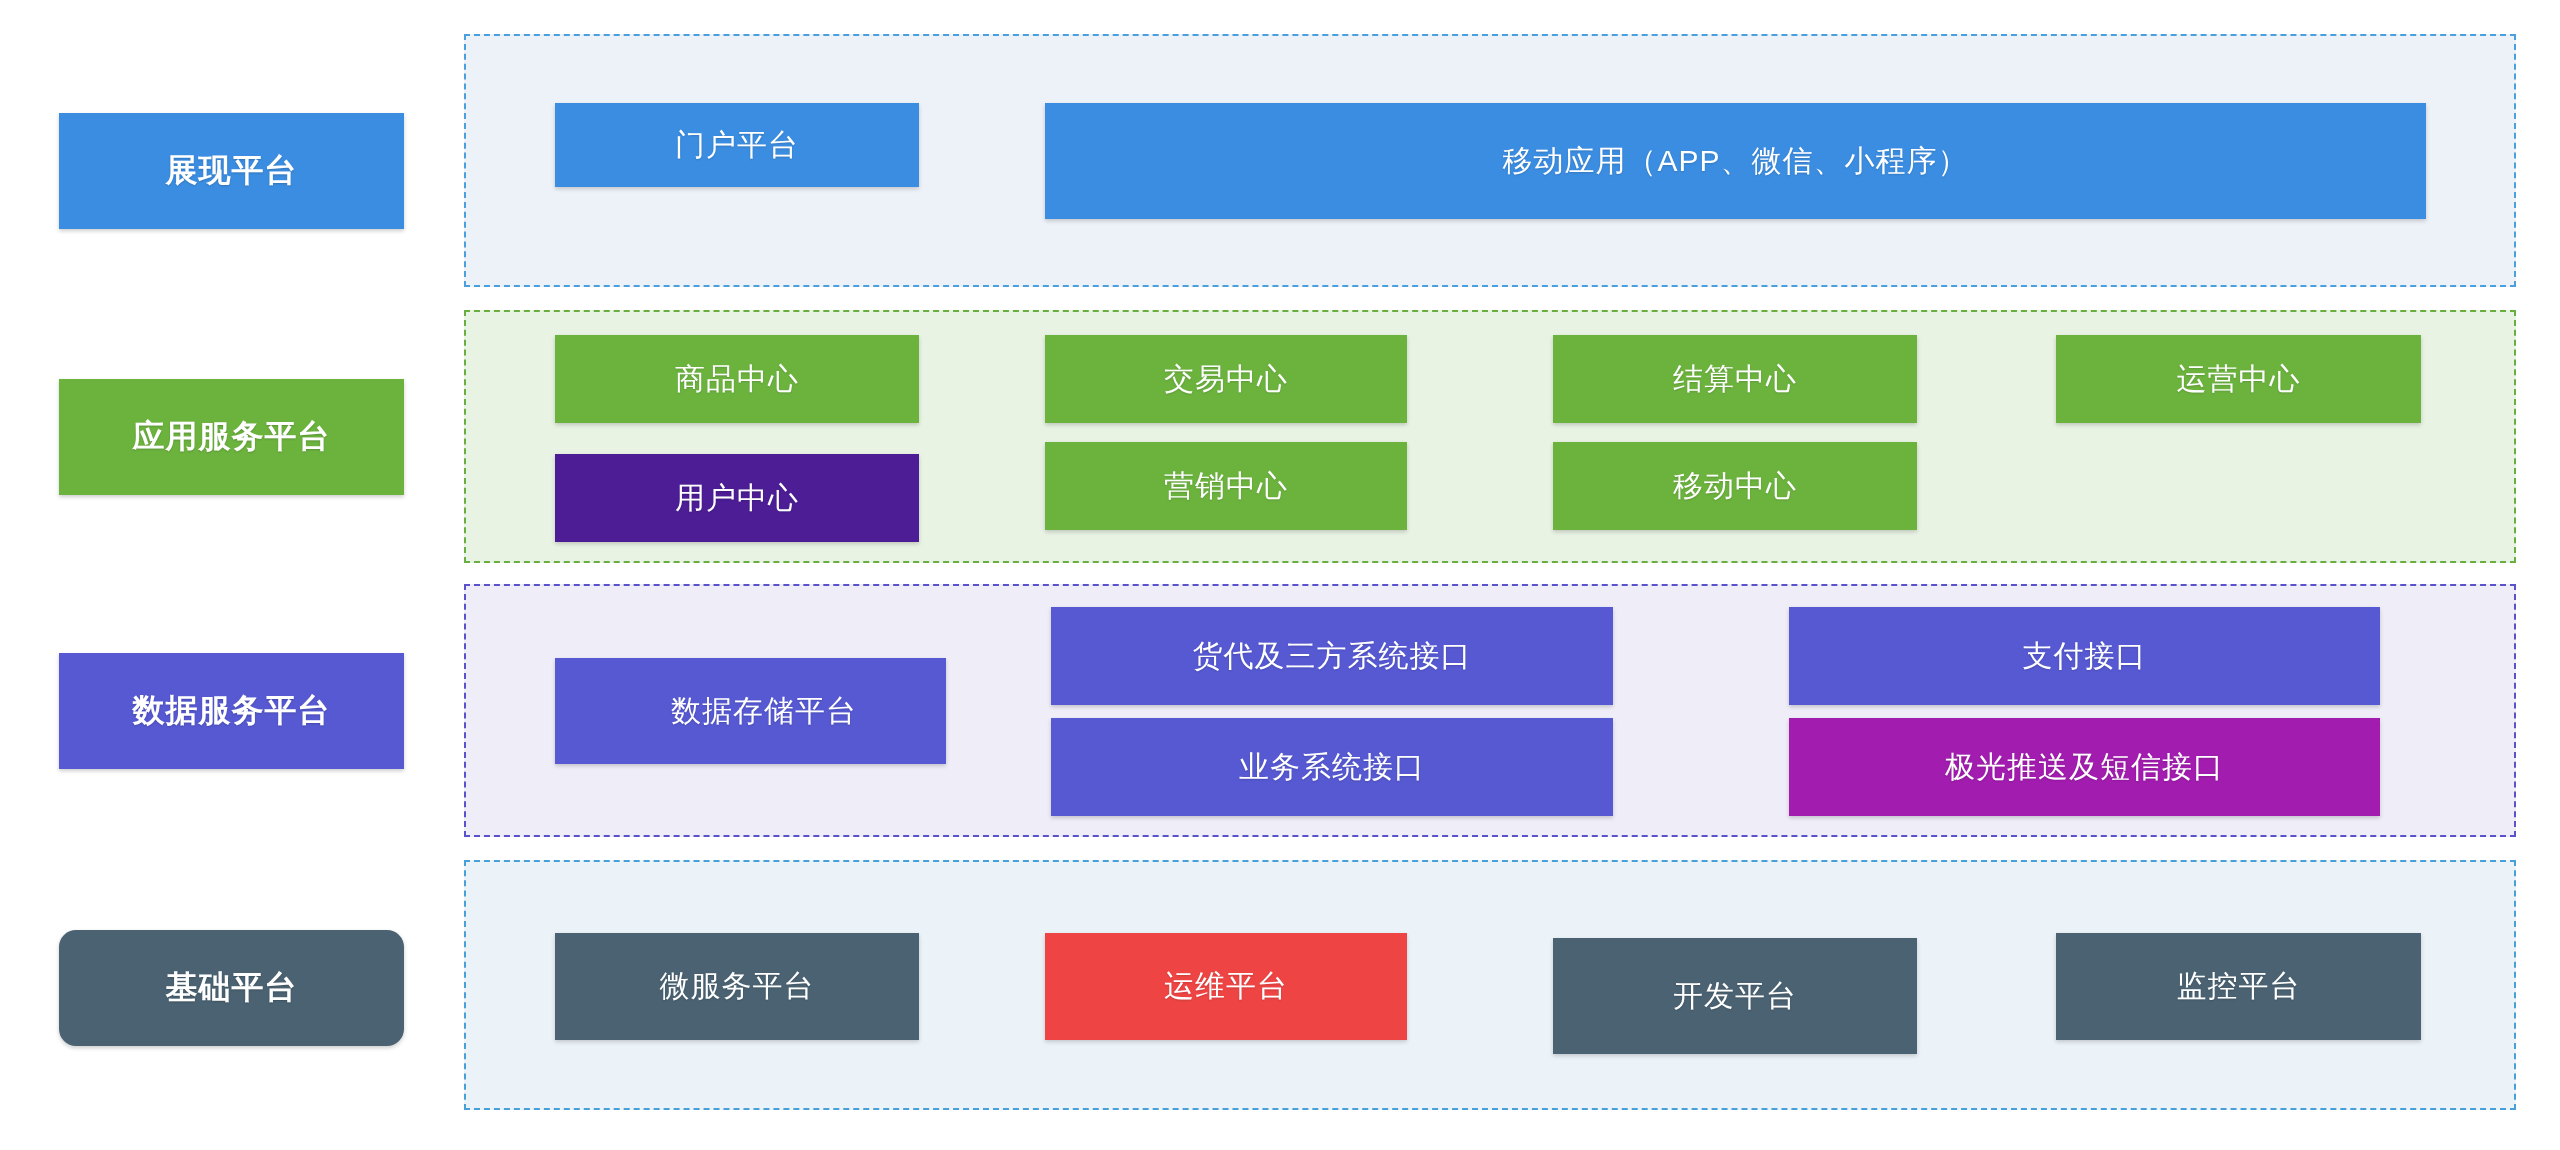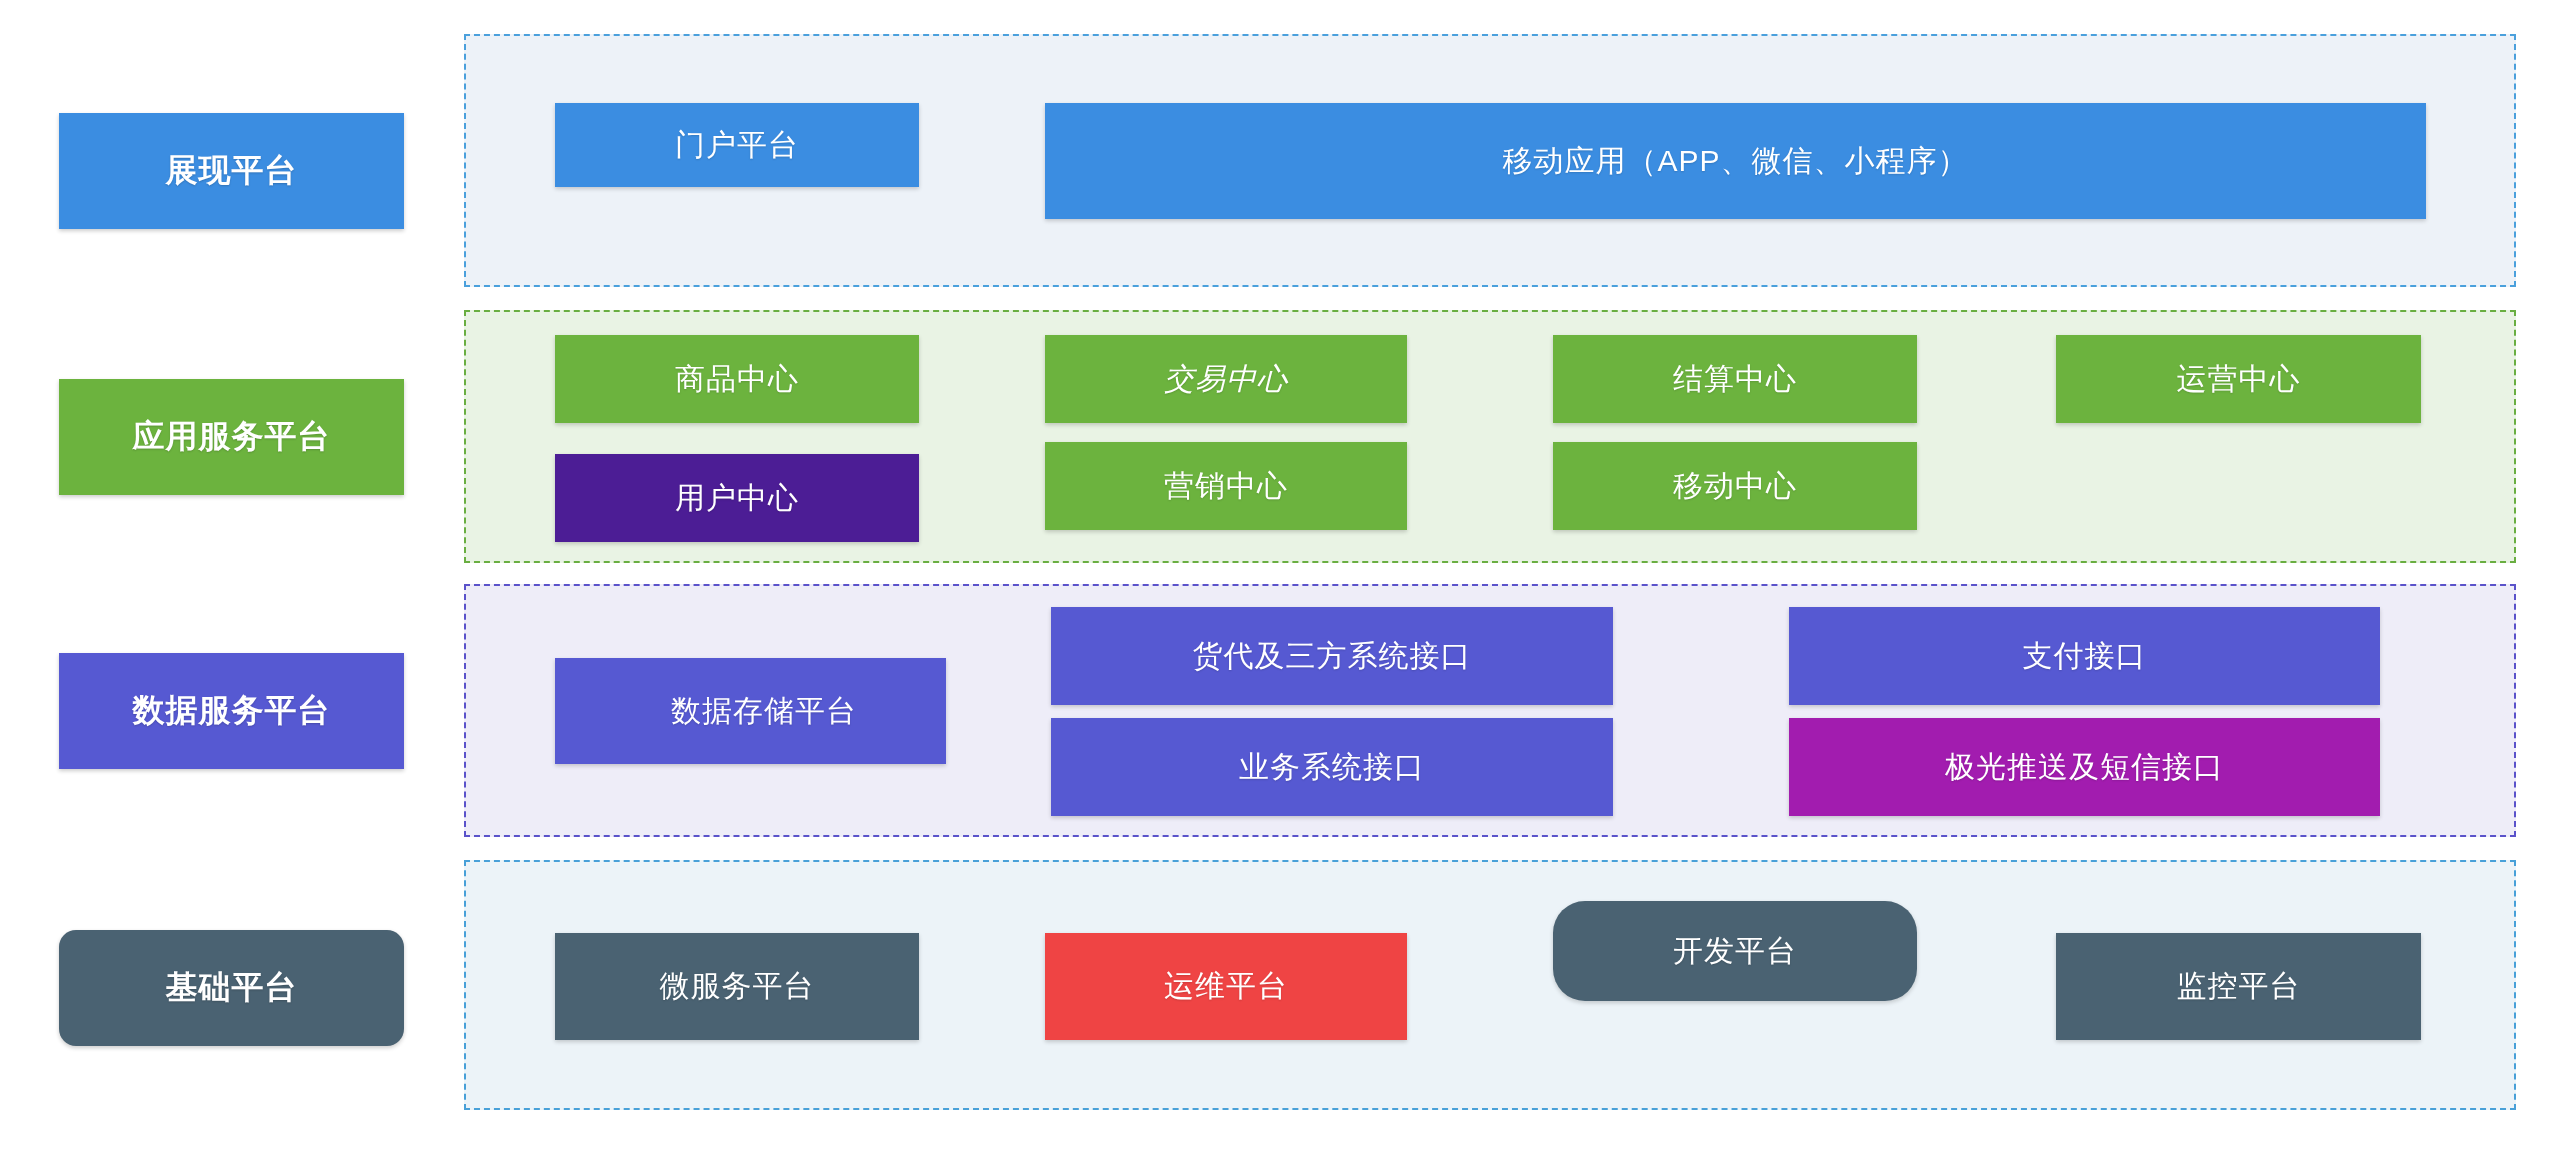--- a/index.html
+++ b/index.html
@@ -62,37 +62,37 @@
   .pos-b-mobilecenter{left:1553px;top:442px;width:364px;height:88px;font-family:Liberation Mono, monospace;}
   
   .pos-b-datastore{left:555px;top:658px;width:364px;height:106px;}
   .pos-b-forwarder{left:1051px;top:607px;width:562px;height:98px;}
   .pos-b-business{left:1051px;top:718px;width:562px;height:98px;}
   .pos-b-payment{left:1789px;top:607px;width:591px;height:98px;}
   .pos-b-jpush{left:1789px;top:718px;width:591px;height:98px;}
   
   .pos-b-microservice{left:555px;top:933px;width:364px;height:107px;}
   .pos-b-devopsplat{left:1045px;top:933px;width:362px;height:107px;}
-  .pos-b-devplat{left:1553px;top:901px;width:364px;height:100px;border-radius:32px;}
+  .pos-b-devplat{left:1553px;top:938px;width:364px;height:116px;}
   .pos-b-monitor{left:2056px;top:933px;width:365px;height:107px;}
 </style>
 </head>
 <body>
 
 <div class="canvas" style="background-color: rgb(255, 255, 255);">
 
   <div class="row-label pos-l1" style="background-color: rgb(59, 141, 225);">展现平台</div>
   <div class="container pos-c1" style="background-color: rgb(237, 242, 248); border-color: rgb(74, 160, 220);"></div>
   <div class="box pos-b-portal" style="background-color: rgb(59, 141, 225);">门户平台</div>
   <div class="box pos-b-mobile" style="background-color: rgb(59, 141, 225);">移动应用（APP、微信、小程序）</div>
 
   <div class="row-label pos-l2" style="background-color: rgb(108, 179, 62);">应用服务平台</div>
   <div class="container pos-c2" style="background-color: rgb(233, 243, 228); border-color: rgb(105, 174, 65);"></div>
   <div class="box pos-b-goods" style="background-color: rgb(108, 179, 62);">商品中心</div>
-  <div class="box pos-b-trade" style="background-color: rgb(108, 179, 62); font-style: italic;">交易中心</div>
+  <div class="box pos-b-trade" style="background-color: rgb(108, 179, 62);">交易中心</div>
   <div class="box pos-b-settle" style="background-color: rgb(108, 179, 62);">结算中心</div>
   <div class="box pos-b-ops" style="background-color: rgb(108, 179, 62);">运营中心</div>
   <div class="box pos-b-user" style="background-color: #4c1d95; margin-top: 12px;">用户中心</div>
   <div class="box pos-b-marketing" style="background-color: rgb(108, 179, 62);">营销中心</div>
   <div class="box pos-b-mobilecenter" style="background-color: rgb(108, 179, 62);">移动中心</div>
 
   <div class="row-label pos-l3" style="background-color: rgb(86, 89, 210);">数据服务平台</div>
   <div class="container pos-c3" style="background-color: rgb(238, 237, 248); border-color: rgb(90, 82, 202);"></div>
   <div class="box pos-b-datastore" style="background-color: rgb(86, 89, 210); padding-left: 27px;">数据存储平台</div>
   <div class="box pos-b-forwarder" style="background-color: rgb(86, 89, 210);">货代及三方系统接口</div>

